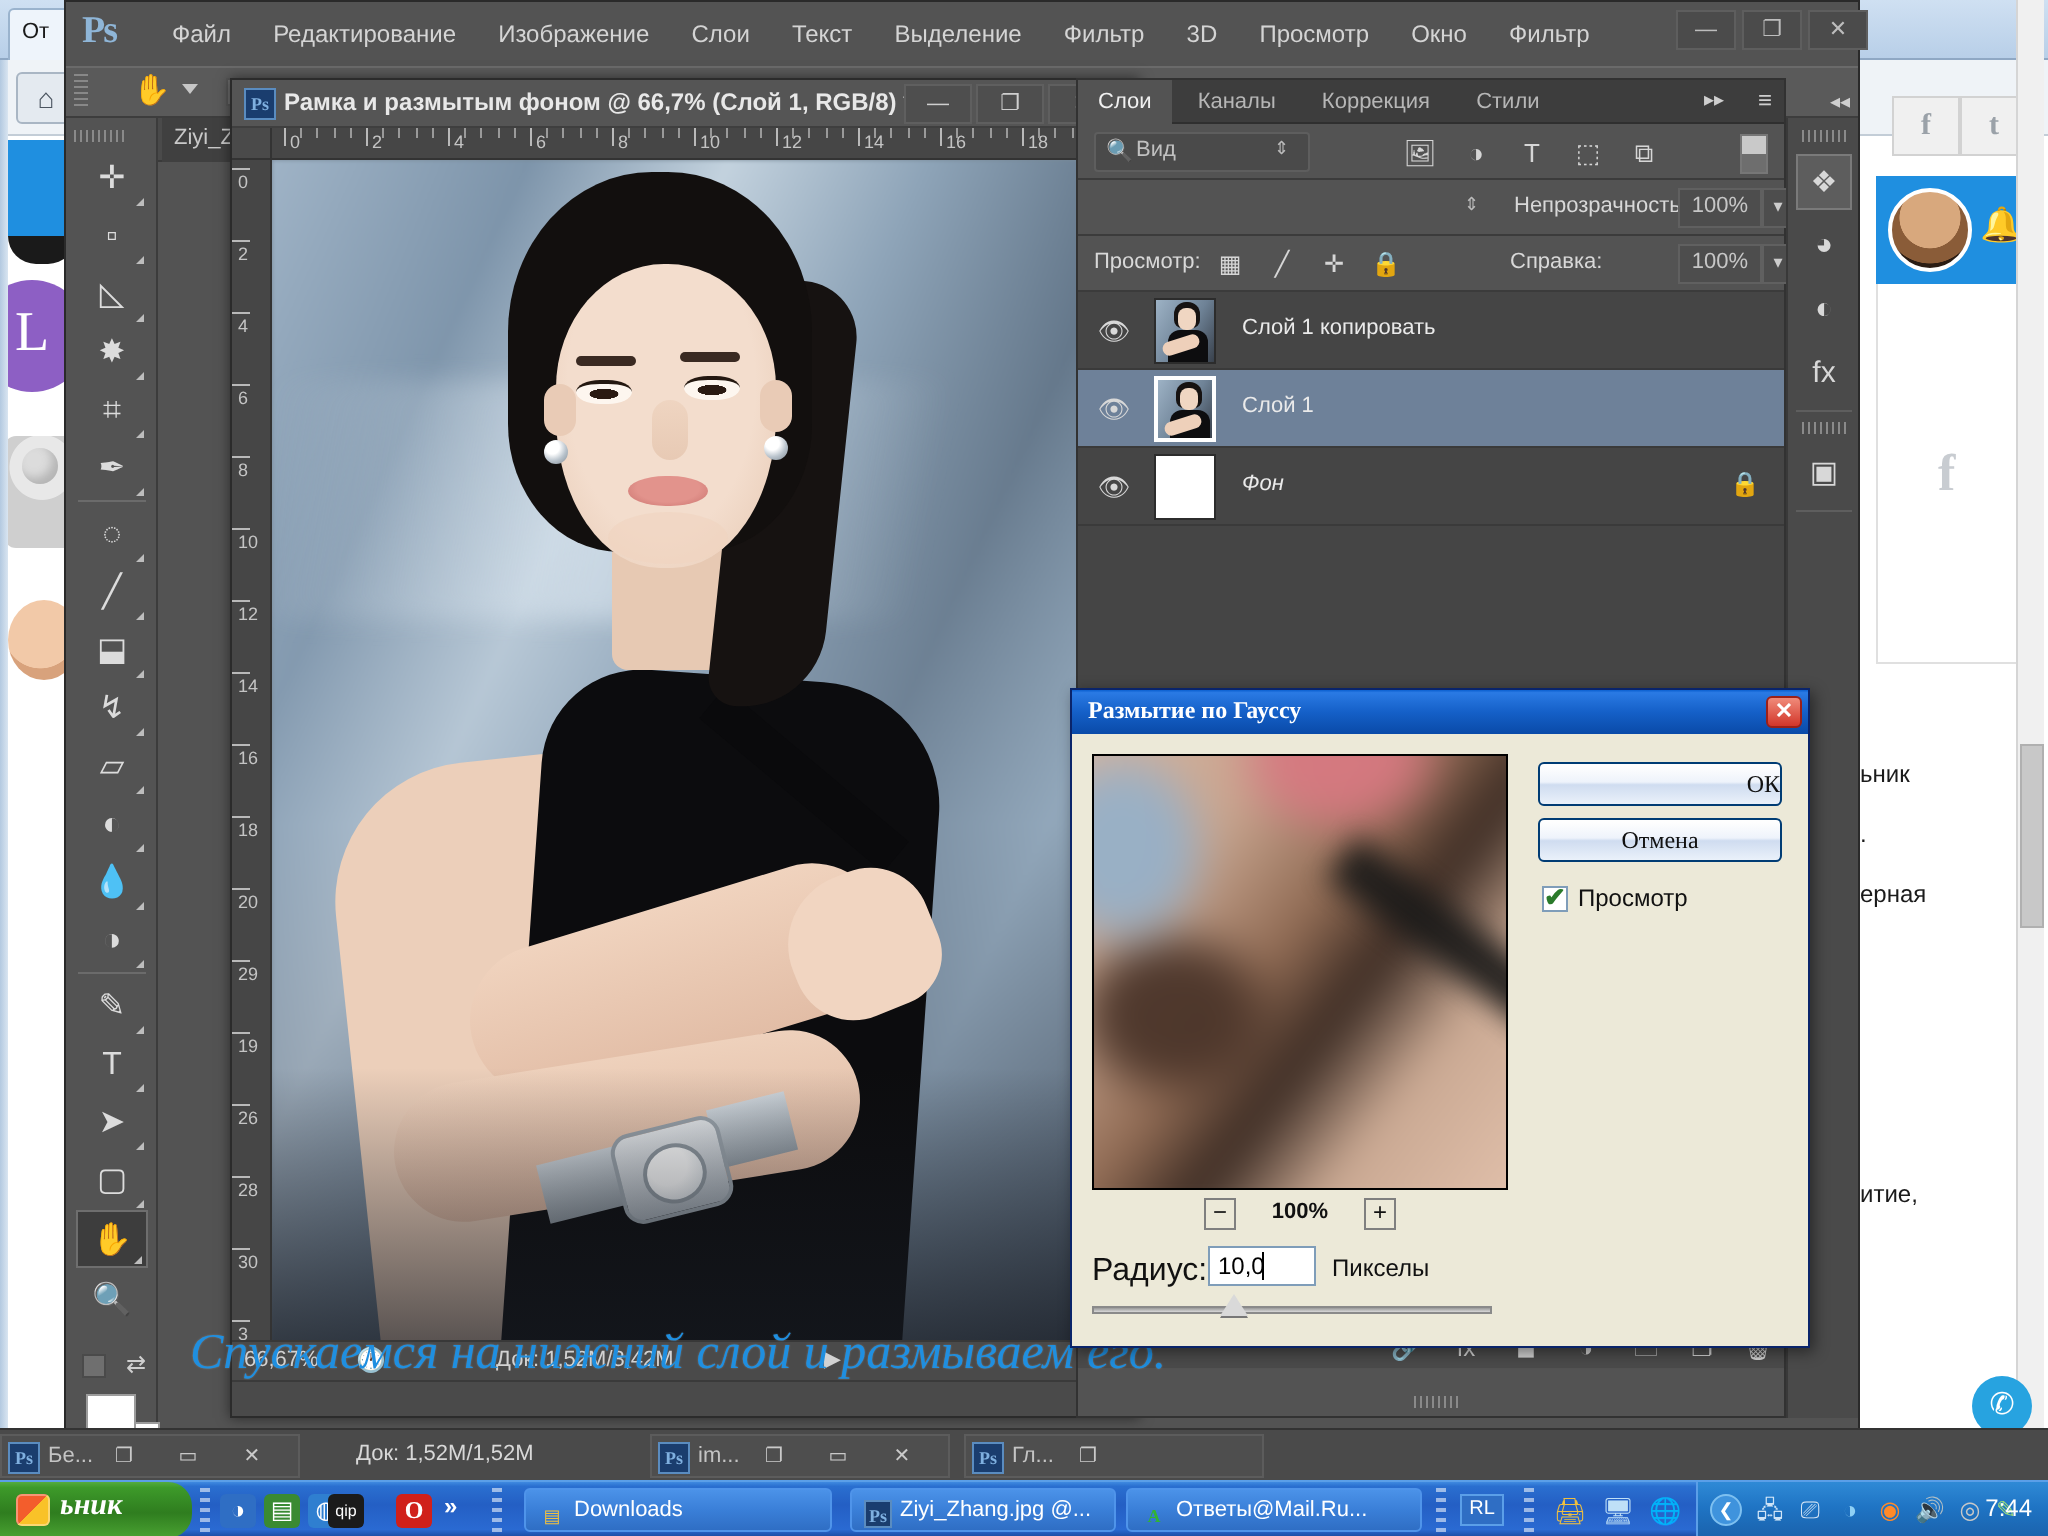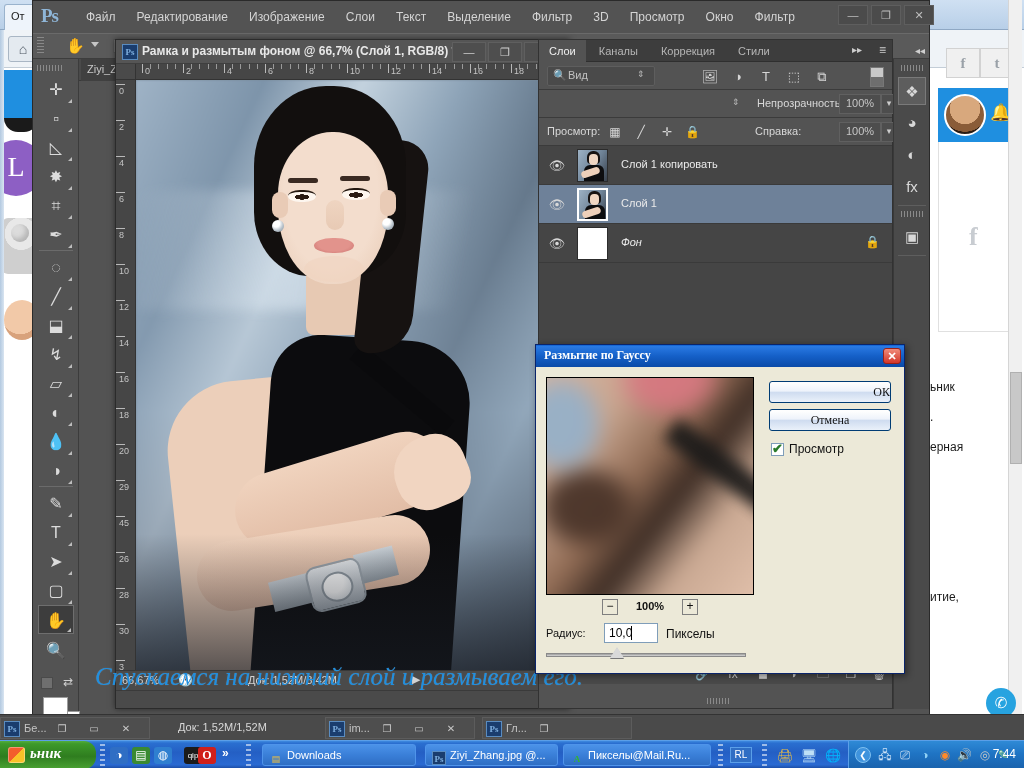--- a/index.html
+++ b/index.html
@@ -295,21 +295,21 @@
        radial-gradient(ellipse 70px 58px at 24% 58%, rgba(74,52,41,.95) 0 45%, rgba(74,52,41,0) 80%),
        linear-gradient(128deg, #d9b9a4 0%, #c8a58f 28%, #8f6a53 46%, #3a2a22 58%, #c9a892 72%, #e7c6b1 100%);
      filter:blur(9px); }
   #gb-prev-streak { position:absolute; left:105px; top:95px; width:190px; height:26px;
      background:#1c1b1a; transform:rotate(37deg); filter:blur(7px); opacity:.92; }
   #gb-zoom-row { left:10px; top:254px; width:208px; height:18px; }
   .zbtn { position:absolute; top:0; width:16px; height:16px; background:#ece9d8;
      border:1px solid #7f7f7f; text-align:center; line-height:13px; font-size:12px; color:#111; }
   #gb-zoom-val { left:76px; top:1px; width:56px; text-align:center; font-size:11px; color:#111;
      font-weight:bold; }
-  #gb-radius-lab { left:10px; top:282px; color:#111; font-size:11px; }
+  #gb-radius-lab { left:10px; top:282px; color:#111; font-size:16px; }
   #gb-radius-inp { left:68px; top:278px; width:54px; height:20px; background:#fff;
      border:1px solid #7f9db9; font-size:12px; color:#000; padding:2px 4px; }
   #gb-radius-caret { left:95px; top:281px; width:1px; height:14px; background:#000; }
   #gb-radius-units { left:130px; top:282px; color:#111; font-size:12px; }
   #gb-slider { left:10px; top:308px; width:200px; height:4px;
      background:linear-gradient(#9a9a9a,#d8d8d8); border:1px solid #8a8a8a; }
   #gb-slider-thumb { left:74px; top:302px; width:0; height:0;
      border-left:7px solid transparent; border-right:7px solid transparent;
      border-bottom:11px solid #d9d9d9; filter:drop-shadow(0 1px 0 #777); }
   .xp-btn { position:absolute; width:122px; height:22px; border:1px solid #003c74;
@@ -576,21 +576,21 @@
         <div class="rlabV" style="top: 258px;">14</div>
         <div class="rtickVM" style="top: 292px;"></div>
         <div class="rlabV" style="top: 294px;">16</div>
         <div class="rtickVM" style="top: 328px;"></div>
         <div class="rlabV" style="top: 330px;">18</div>
         <div class="rtickVM" style="top: 364px;"></div>
         <div class="rlabV" style="top: 366px;">20</div>
         <div class="rtickVM" style="top: 400px;"></div>
         <div class="rlabV" style="top: 402px;">29</div>
         <div class="rtickVM" style="top: 436px;"></div>
-        <div class="rlabV" style="top: 438px;">45</div>
+        <div class="rlabV" style="top: 438px;">19</div>
         <div class="rtickVM" style="top: 472px;"></div>
         <div class="rlabV" style="top: 474px;">26</div>
         <div class="rtickVM" style="top: 508px;"></div>
         <div class="rlabV" style="top: 510px;">28</div>
         <div class="rtickVM" style="top: 544px;"></div>
         <div class="rlabV" style="top: 546px;">30</div>
         <div class="rtickVM" style="top: 580px;"></div>
         <div class="rlabV" style="top: 582px;">3</div>
       </div>
 
@@ -796,33 +796,33 @@
 
 <div class="abs" id="taskbar">
   <div class="abs" id="start-btn">
     <span class="abs" id="start-flag"></span>
     <span class="abs" id="start-label">ьник</span>
   </div>
   <div class="tb-sep" style="left:100px"></div>
   <div class="ql-ic" style="left:110px;background:#2f6ec4;color:#fff">◑</div>
   <div class="ql-ic" style="left:132px;background:#3a8a32;color:#fff">▤</div>
   <div class="ql-ic" style="left:154px;background:#2f7fd0;color:#fff">◍</div>
-  <div class="ql-ic" style="left:184px;background:#1b1b1b;color:#fff;font-size:8px">qip</div>
+  <div class="ql-ic" style="left:164px;background:#1b1b1b;color:#fff;font-size:8px">qip</div>
   <div class="ql-ic" style="left:198px;background:#d0201a;color:#fff;font-family:'Liberation Serif',serif;font-weight:bold">O</div>
   <div class="abs" style="left:222px;top:5px;color:#fff;font-size:12px;font-weight:bold">»</div>
   <div class="tb-sep" style="left:246px"></div>
 
   <div class="tb-task" style="left:262px;width:154px">
     <span class="ico" style="color:#f0c040">▤</span><span>Downloads</span>
   </div>
   <div class="tb-task" style="left:425px;width:133px">
     <span class="ico" style="background:#1a3d6e;color:#7fb0e0;font-family:'Liberation Serif',serif;font-weight:bold;border:1px solid #5a8cc0">Ps</span><span>Ziyi_Zhang.jpg @...</span>
   </div>
   <div class="tb-task" style="left:563px;width:148px">
-    <span class="ico" style="color:#32b432;font-family:'Liberation Serif',serif;font-weight:bold">A</span><span>Пикселы@Mail.Ru...</span>
+    <span class="ico" style="color:#32b432;font-family:'Liberation Serif',serif;font-weight:bold">A</span><span>Ответы@Mail.Ru...</span>
   </div>
 
   <div class="tb-sep" style="left:718px"></div>
   <div class="abs" id="tb-lang" style="right:auto;left:730px">RL</div>
   <div class="tb-sep" style="left:762px"></div>
   <div class="ql-ic" style="left:776px;color:#f0c040;font-size:13px">🖨</div>
   <div class="ql-ic" style="left:800px;color:#bfe0f7;font-size:13px">🖥</div>
   <div class="ql-ic" style="left:824px;color:#9fd6f5;font-size:13px">🌐</div>
   <div class="abs" style="left:848px;top:5px;color:#fff;font-size:12px;font-weight:bold">»</div>
 

